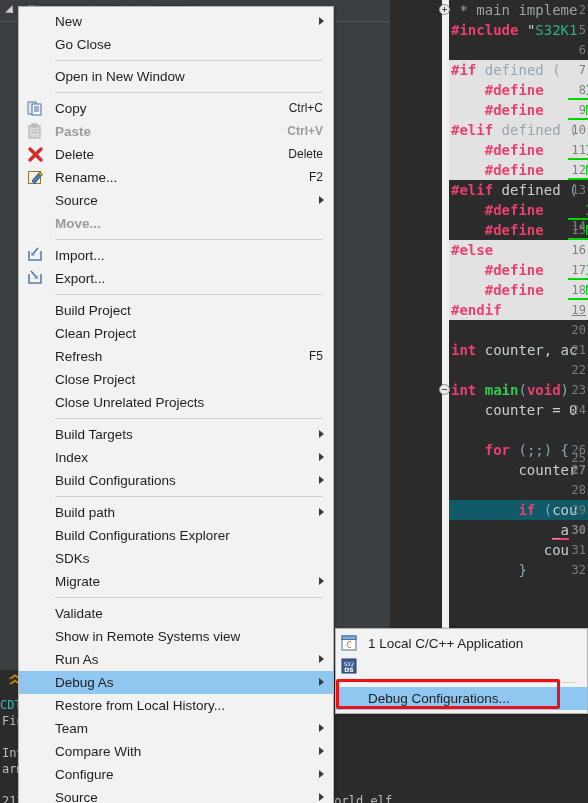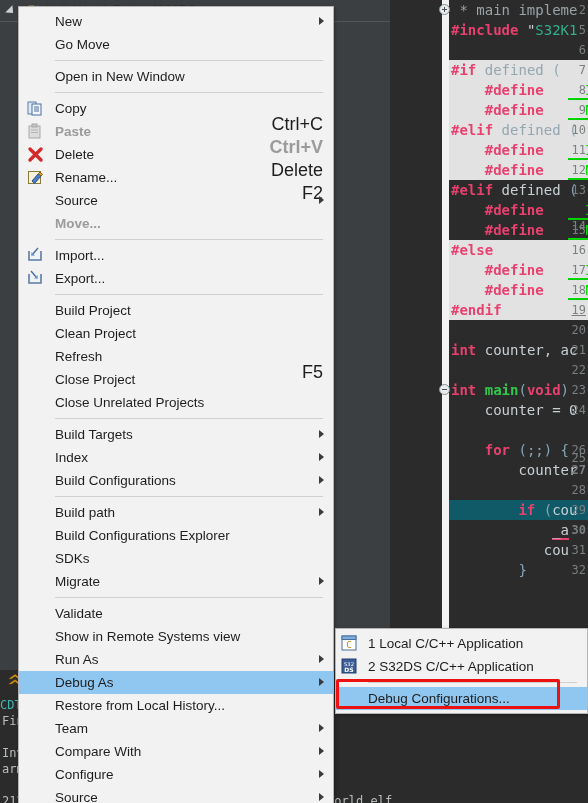--- a/index.html
+++ b/index.html
@@ -123,22 +123,22 @@
   }
   .mi {
     position: relative; height: 23px; line-height: 23px;
     padding-left: 36px; padding-right: 10px;
     font-size: 13.5px; color: #1e1e1e; white-space: nowrap;
     cursor: default;
   }
   .mi.disabled { color: #9b9b9b; font-weight: bold; }
   .mi.sel { background: #8fc7f0; }
   .mi .acc {
-    position: absolute; right: 10px; top: 16px;
-    font-size: 18px; color: #1e1e1e;
+    position: absolute; right: 10px; top: 0;
+    font-size: 12px; color: #1e1e1e;
   }
   .mi.disabled .acc { color: #9b9b9b; }
   .mi .arrow {
     position: absolute; right: 9px; top: 7px;
     width: 0; height: 0;
     border-left: 5px solid #3a3a3a;
     border-top: 4px solid transparent;
     border-bottom: 4px solid transparent;
   }
   .mi .ico {
@@ -268,21 +268,21 @@
         <div class="console-line" style="top: 60px;"></div>
         <div class="console-line" style="top: 76px;">Inv</div>
         <div class="console-line" style="top: 92px;">arm</div>
         <div class="console-line" style="top: 108px;">      elf</div>
         <div class="console-line" style="top: 124px;">2128       4     3096     5228     146c HelloWorld.elf</div>
       </div>
   </div>
 
   <div class="ctxmenu" id="ctxmenu">
       <div class="mi"><span>New</span><span class="arrow"></span></div>
-      <div class="mi"><span>Go Move</span></div>
+      <div class="mi"><span>Go Close</span></div>
       <div class="msep"></div>
       <div class="mi"><span>Open in New Window</span></div>
       <div class="msep"></div>
       <div class="mi"><svg class="ico" viewBox="0 0 17 17">
           <rect x="1" y="2" width="8" height="12" fill="#dfe8f5" stroke="#5b7ca8"></rect>
           <rect x="5" y="4" width="9" height="11" fill="#f2f6fb" stroke="#4a6f9e"></rect>
           <line x1="7" y1="7" x2="12" y2="7" stroke="#4a6f9e"></line>
           <line x1="7" y1="9" x2="12" y2="9" stroke="#4a6f9e"></line>
           <line x1="7" y1="11" x2="12" y2="11" stroke="#4a6f9e"></line>
         </svg><span>Copy</span><span class="acc">Ctrl+C</span></div>
@@ -343,19 +343,19 @@
   <div class="submenu" id="submenu">
       <div class="mi"><svg class="ico" viewBox="0 0 17 17">
           <rect x="1" y="1" width="14" height="14" fill="#fdfdfd" stroke="#4a6f9e"></rect>
           <rect x="1" y="1" width="14" height="3.5" fill="#7fb0dd" stroke="#4a6f9e"></rect>
           <text x="8" y="13" font-size="9" font-family="DejaVu Sans Mono, monospace" fill="#c08a18" text-anchor="middle">C</text>
         </svg><span>1 Local C/C++ Application</span></div>
       <div class="mi"><svg class="ico" viewBox="0 0 17 17">
           <rect x="1" y="1" width="14" height="14" fill="#3b5c96" stroke="#23406f"></rect>
           <text x="8" y="7.5" font-size="5.2" font-family="DejaVu Sans, sans-serif" fill="#ffffff" text-anchor="middle">S32</text>
           <text x="8" y="13.5" font-size="6" font-family="DejaVu Sans, sans-serif" font-weight="bold" fill="#ffffff" text-anchor="middle">DS</text>
-        </svg><span>2 S32DS C/C++ Application</span></div>
+        </svg></div>
       <div class="msep" style="margin-left: 32px;"></div>
       <div class="mi sub-sel"><span>Debug Configurations...</span></div>
     </div>
   <div class="hl-box"></div>
 
 </div>
 
 </body></html>

